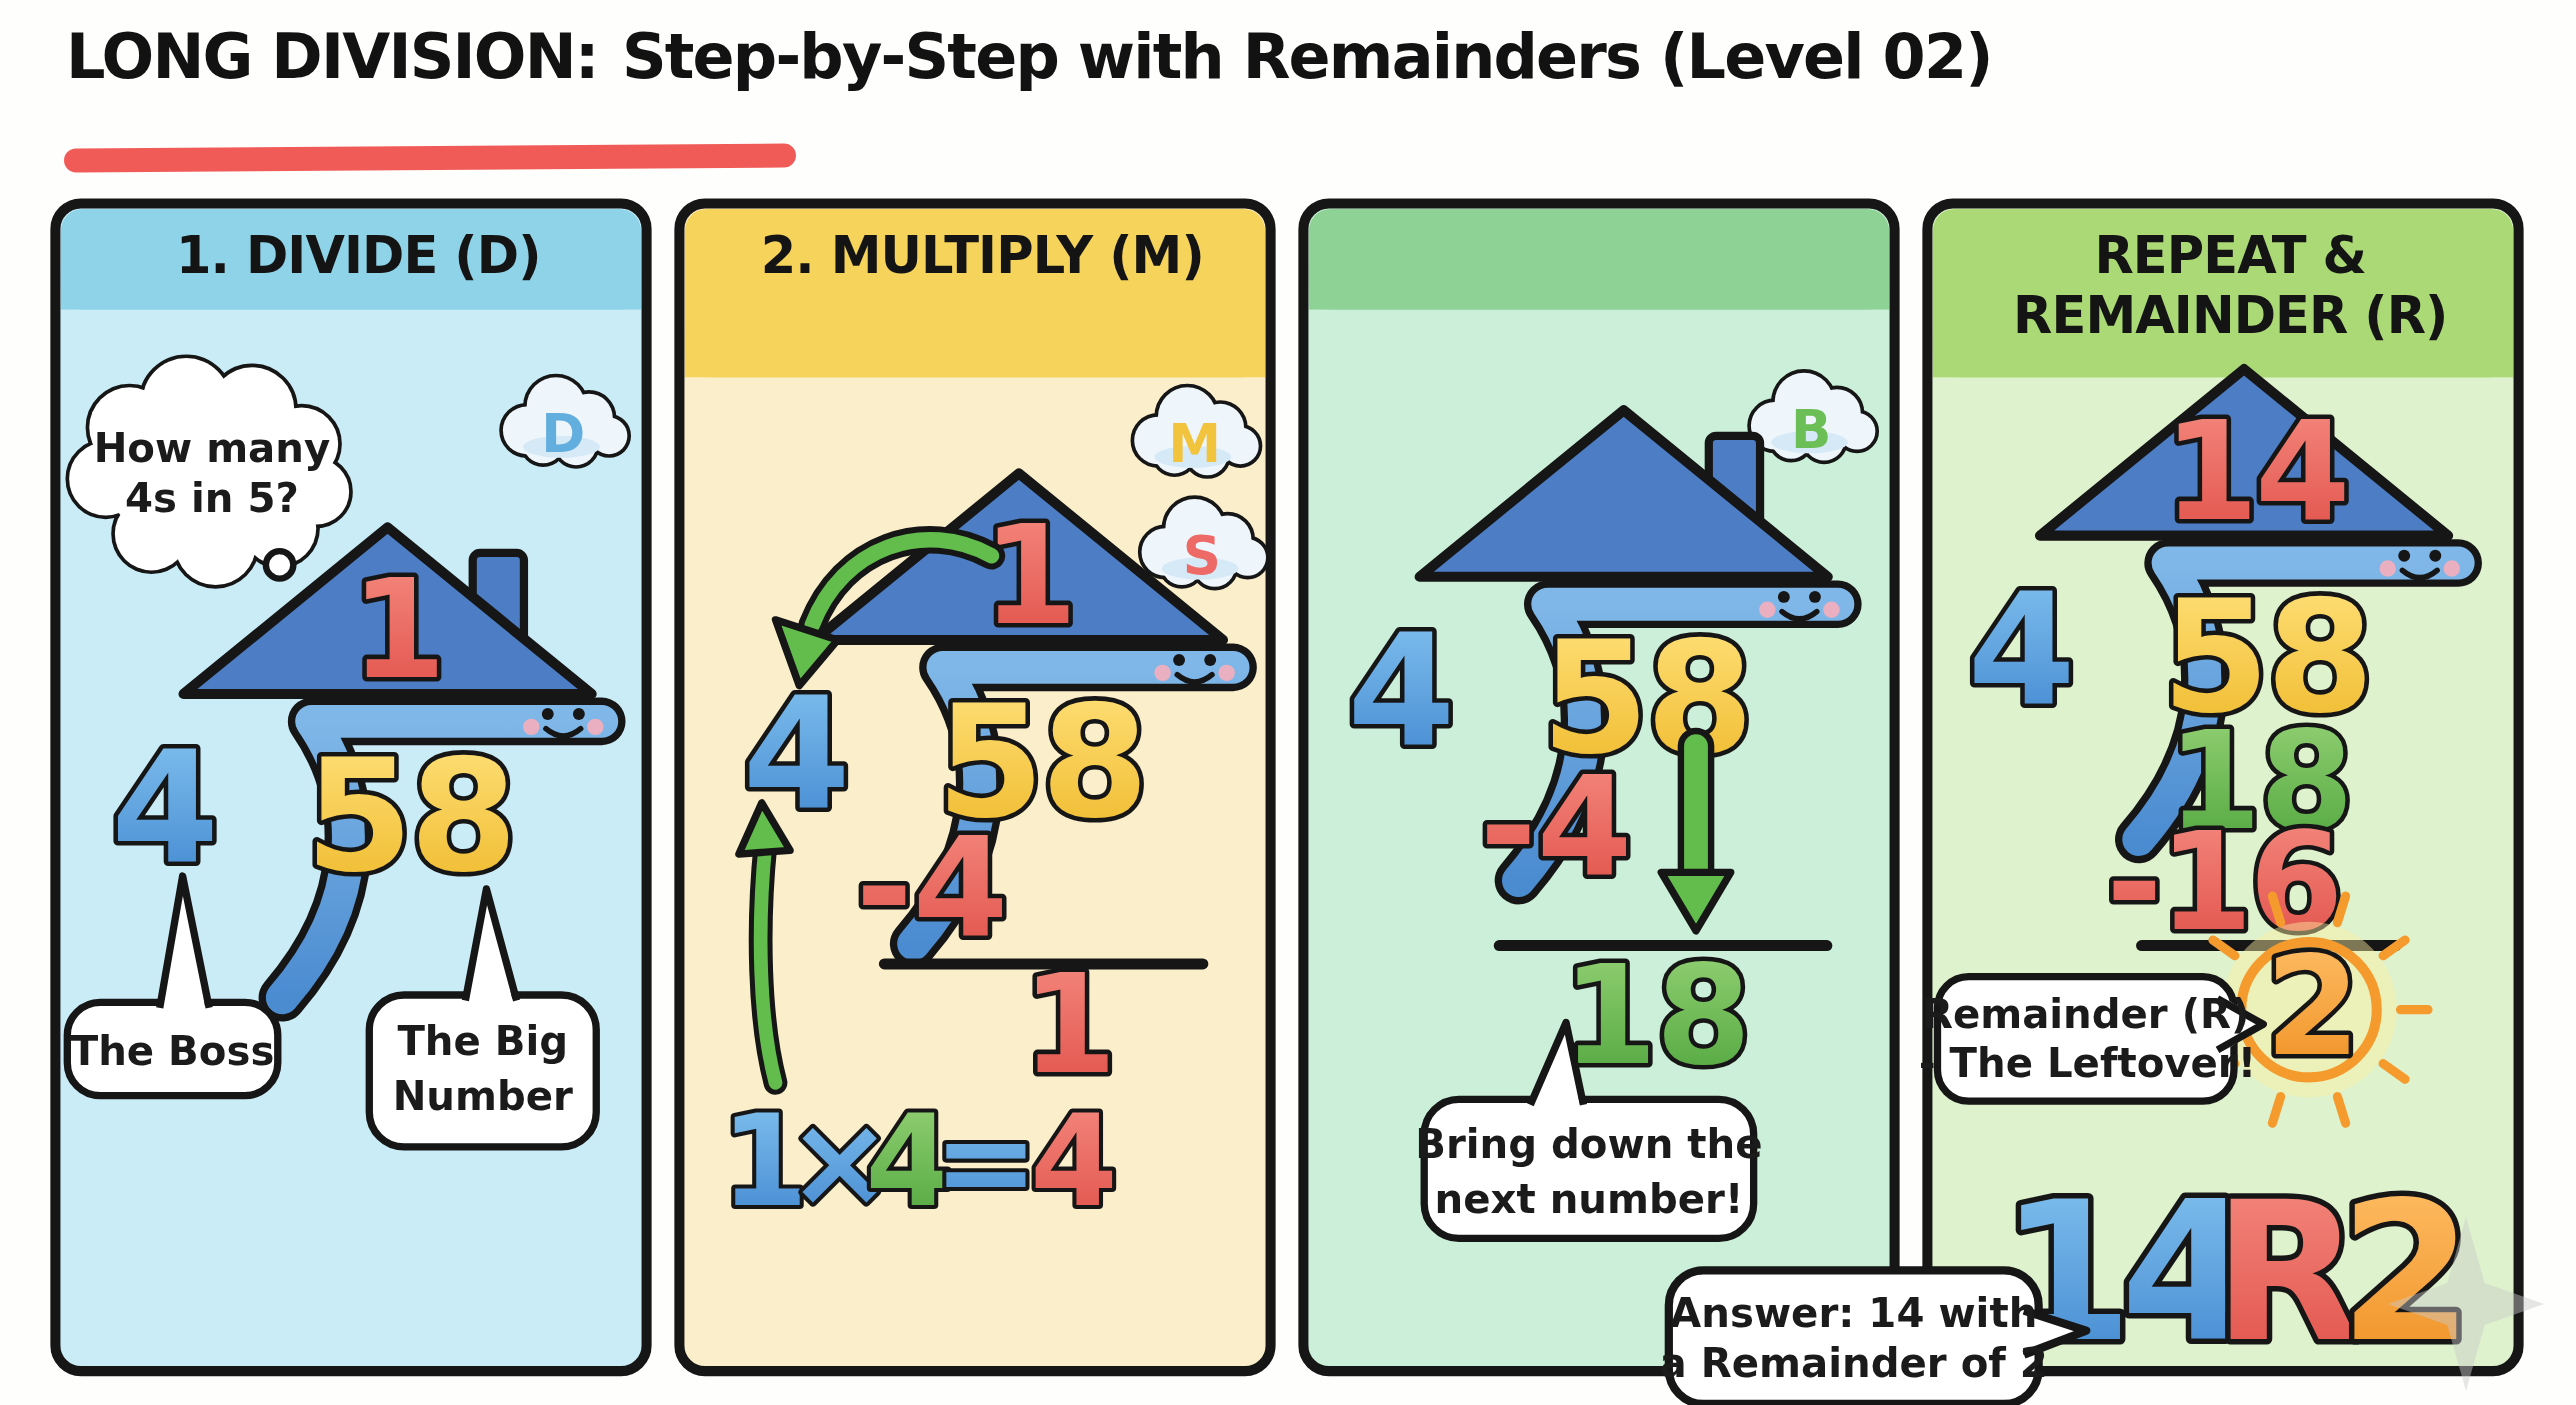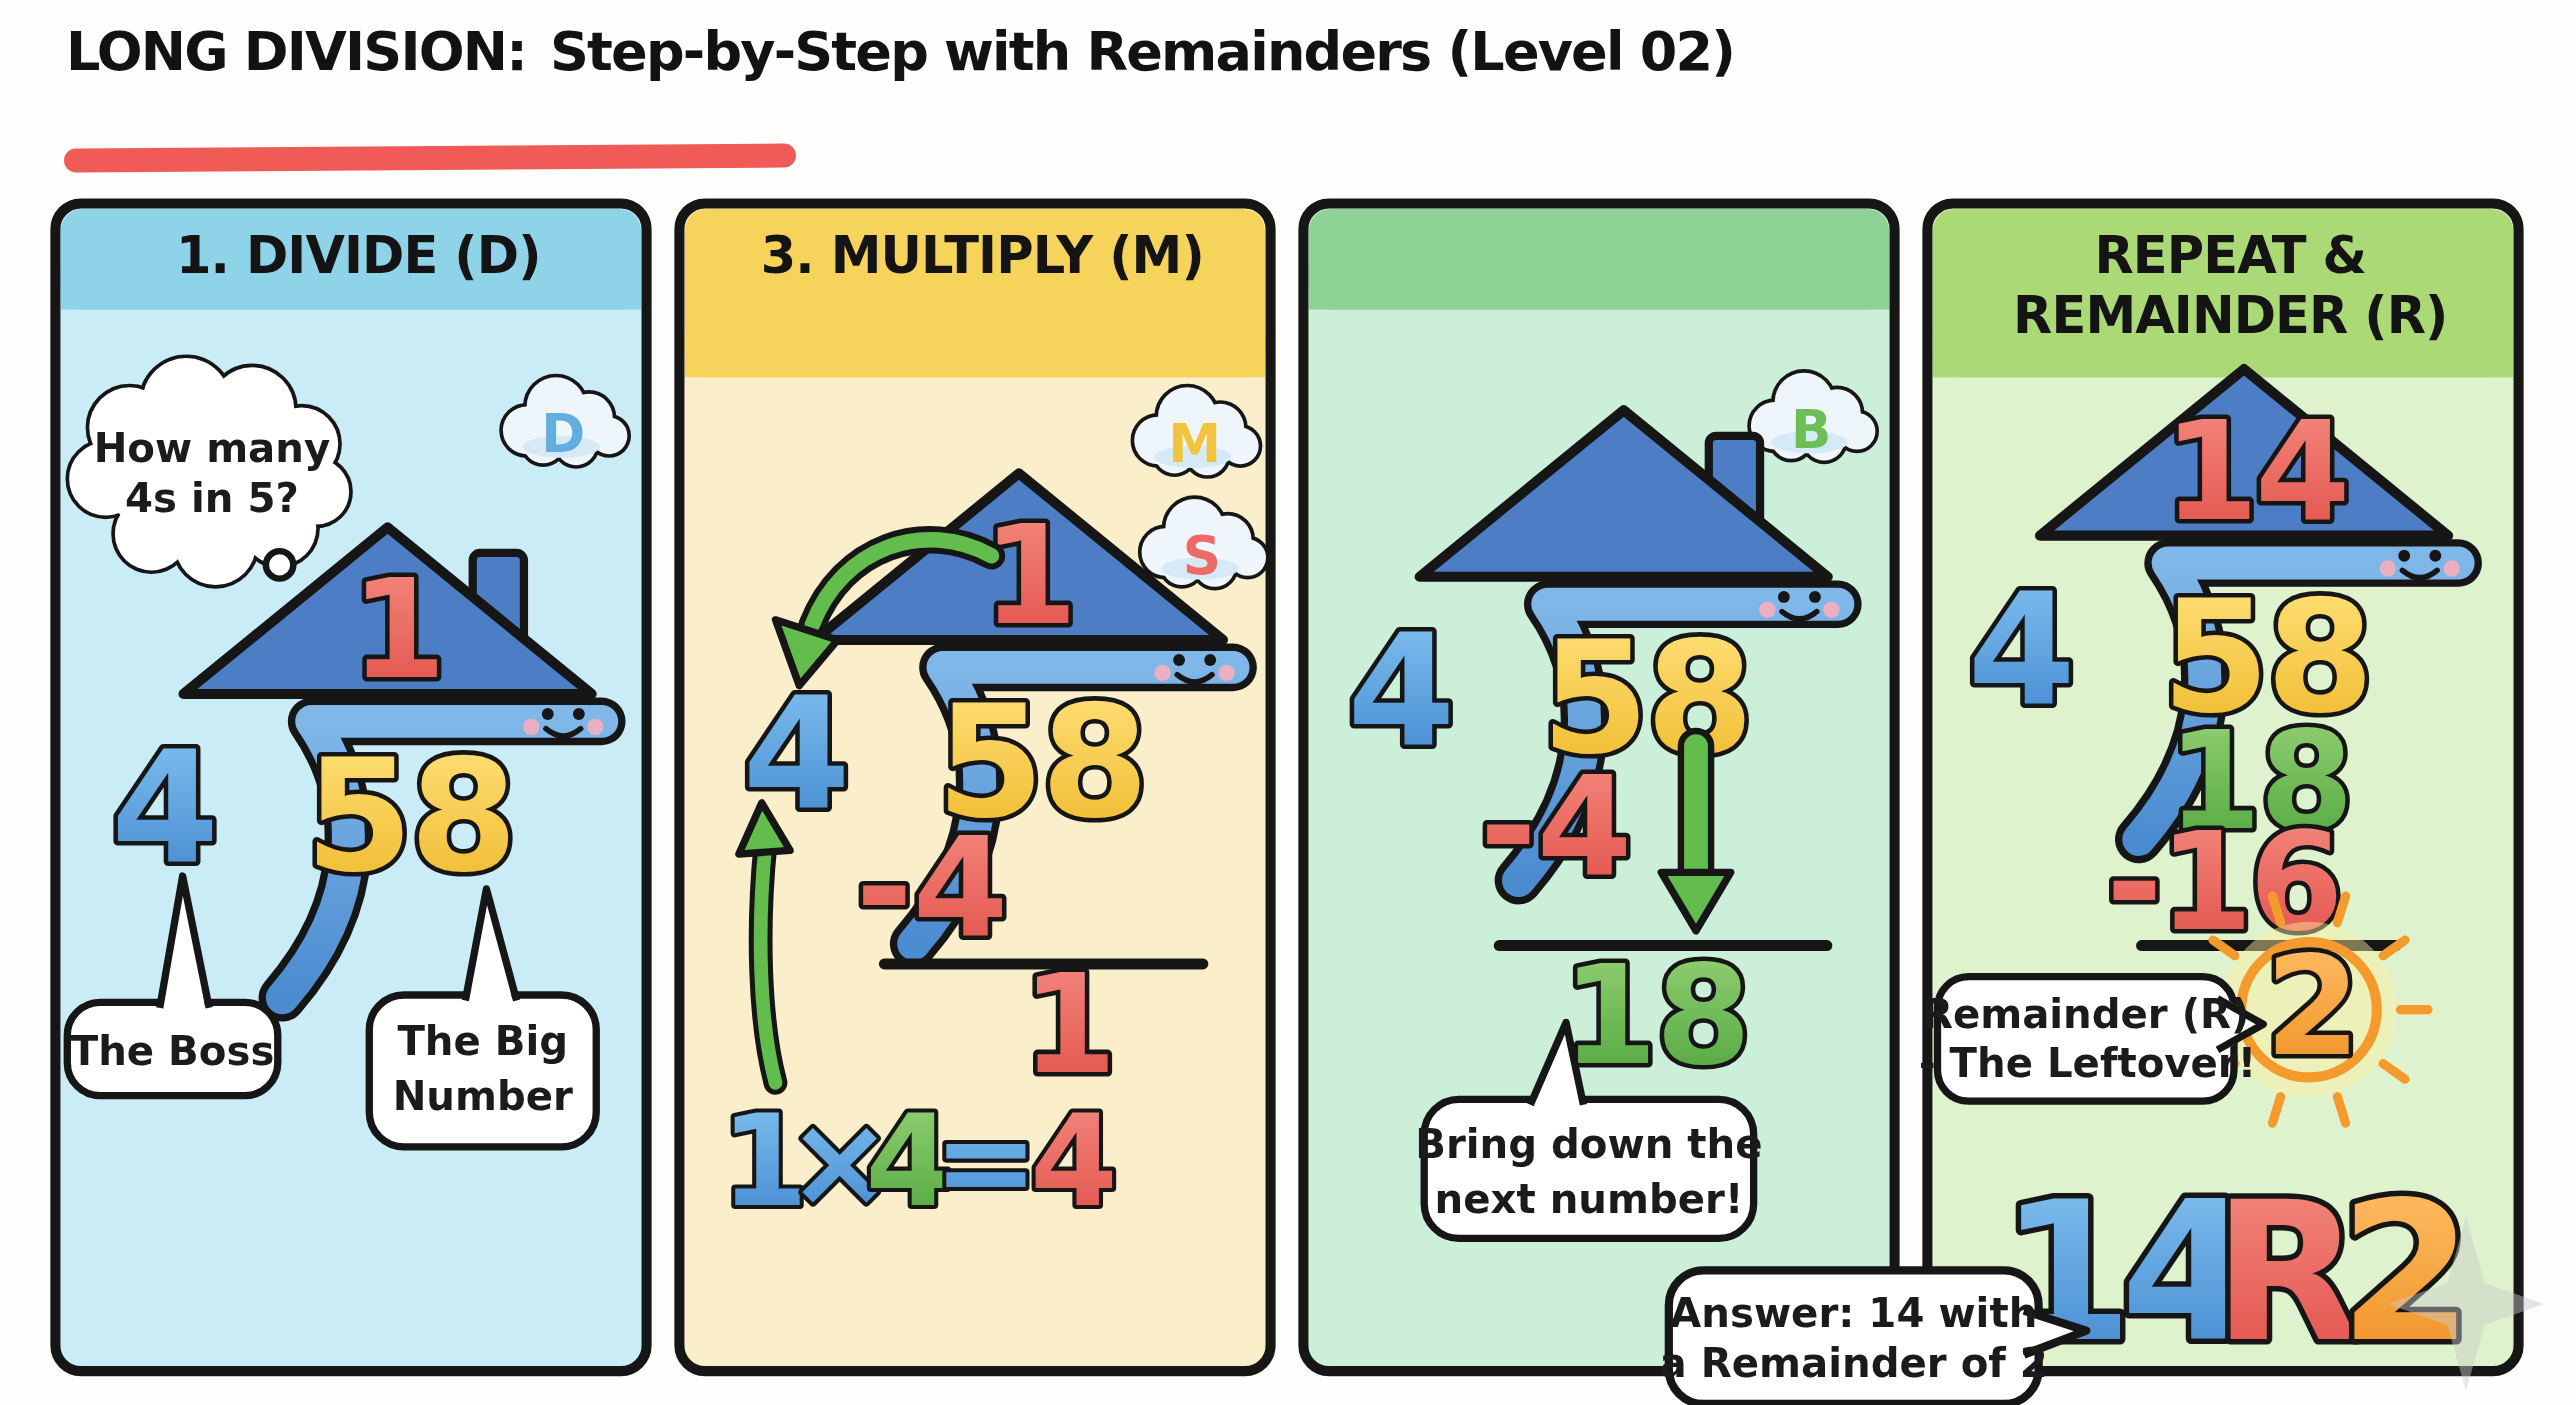--- a/index.html
+++ b/index.html
@@ -1,19 +1,19 @@
 <!DOCTYPE html>
 <html style="font-size:14.6px"><head>
 <meta charset="utf-8">
 <style>
   html,body{margin:0;padding:0;background:#ffffff;}
   .canvas{position:relative;width:2576px;height:1405px;background:#fefefdff;overflow:hidden;
           font-family:"DejaVu Sans",sans-serif;}
   
-  .title{position:absolute;left:66px;top:20px;font-size:54px;font-weight:bold;color:#121212;
+  .title{position:absolute;left:66px;top:20px;font-size:62px;font-weight:bold;color:#121212;
          letter-spacing:-1.8px;white-space:nowrap;z-index:3;}
   .title .rest{margin-left:24px;}
   .underline{position:absolute;left:64px;top:146px;width:732px;height:24px;background:#f15b57;
              border-radius:12.8px;transform:rotate(-.4deg);z-index:2;}
   
   .panels{position:absolute;left:49px;top:197px;display:flex;gap:20px;}
   .panel{position:relative;width:604px;height:1180px;}
   .panel svg{position:absolute;inset:0;display:block;}
   .hdr{position:absolute;top:11px;left:14.6px;right:0;text-align:center;font-weight:bold;
        font-size:51px;line-height:1.18;color:#141414;padding-top:18.3px;z-index:2;letter-spacing:-0.9px;}
@@ -159,21 +159,21 @@
           <path d="M 452 884 L 478 754 L 508 884 Z" fill="#ffffff"></path>
           <path d="M 455 878 L 478 756 L 511 878" fill="none" stroke="#161616" stroke-width="8" stroke-linejoin="round"></path>
           <text class="btxt" x="474" y="938">The Big</text>
           <text class="btxt" x="474" y="998">Number</text>
         </g>
       </svg>
     </section>
 
     <section class="panel">
       <div class="hdr">
-        <div>3. MULTIPLY (M)</div>
+        <div>2. MULTIPLY (M)</div>
       </div>
       <svg viewBox="0 0 660 1290">
         <rect x="7" y="7" width="646" height="1276" rx="28" fill="#fbeecb"></rect>
         <rect x="13" y="13" width="634" height="184" rx="24" fill="#f6d45c"></rect>
         <rect x="13" y="149" width="634" height="48" fill="#f6d45c"></rect>
         <rect x="7" y="7" width="646" height="1276" rx="28" fill="none" stroke="#161616" stroke-width="11"></rect>
 
         <g transform="translate(568,256)">
           <g stroke="#161616" stroke-width="8" fill="#eef6fc">
             <circle cx="-38" cy="10" r="26"></circle>

